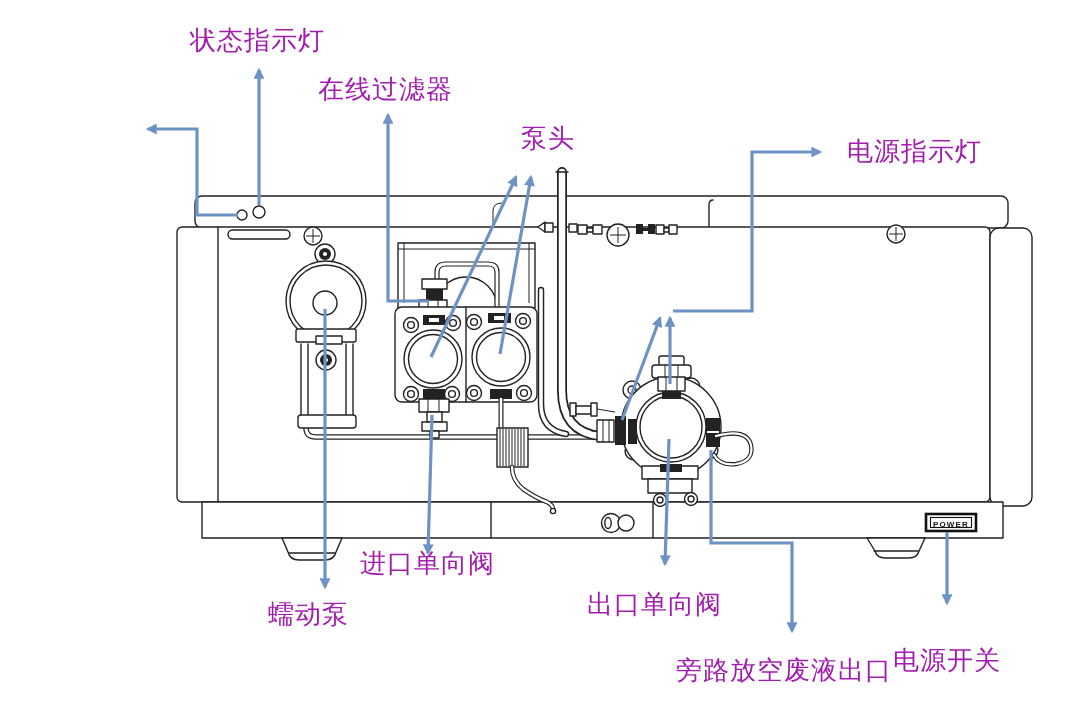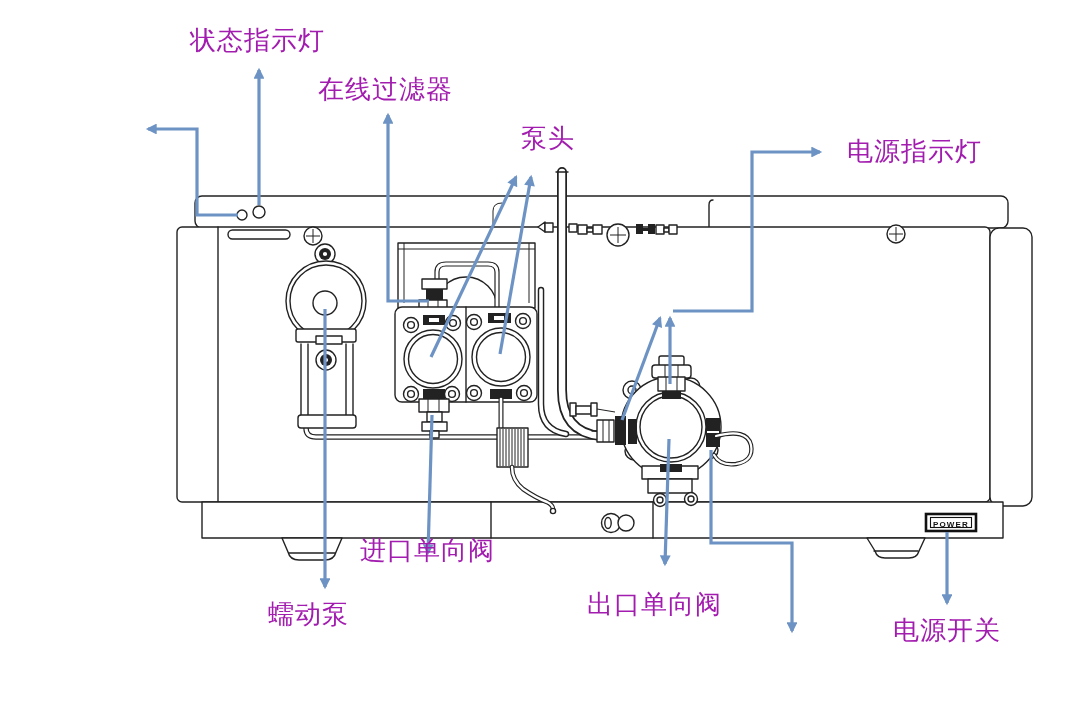--- a/index.html
+++ b/index.html
@@ -273,18 +273,19 @@
     <path class="con" marker-end="url(#arw)" d="M669,439 L665,564"></path>
     <path class="con" marker-end="url(#arw)" d="M711,450 L711,543 L792,543 L792,631"></path>
     <path class="con" marker-end="url(#arw)" d="M947,532 L947,603"></path>
   </g>
 </svg>
 
   <div class="lbl" style="left:190px; top:26px;">状态指示灯</div>
   <div class="lbl" style="left:318px; top:75px;">在线过滤器</div>
   <div class="lbl" style="left:497px; top:124px;margin-left:24px;">泵头</div>
   <div class="lbl" style="left:847px; top:137px;">电源指示灯</div>
-  <div class="lbl" style="left:360px; top:536px;text-align:center;">进口单向阀</div>
+  <div class="lbl" style="left:360px; top:549px;text-align:center;">进口单向阀</div>
   <div class="lbl" style="left:268px; top:600px;">蠕动泵</div>
   <div class="lbl" style="left:587px; top:590px;">出口单向阀</div>
-  <div class="lbl" style="left:893px; top:616px;text-align:right;">电源开关</div>
+  <div class="lbl" style="left:676px; top:656px;">旁路放空废液出口</div>
+  <div class="lbl" style="left:893px; top:646px;text-align:right;">电源开关</div>
 
 </div>
 
 </body></html>

